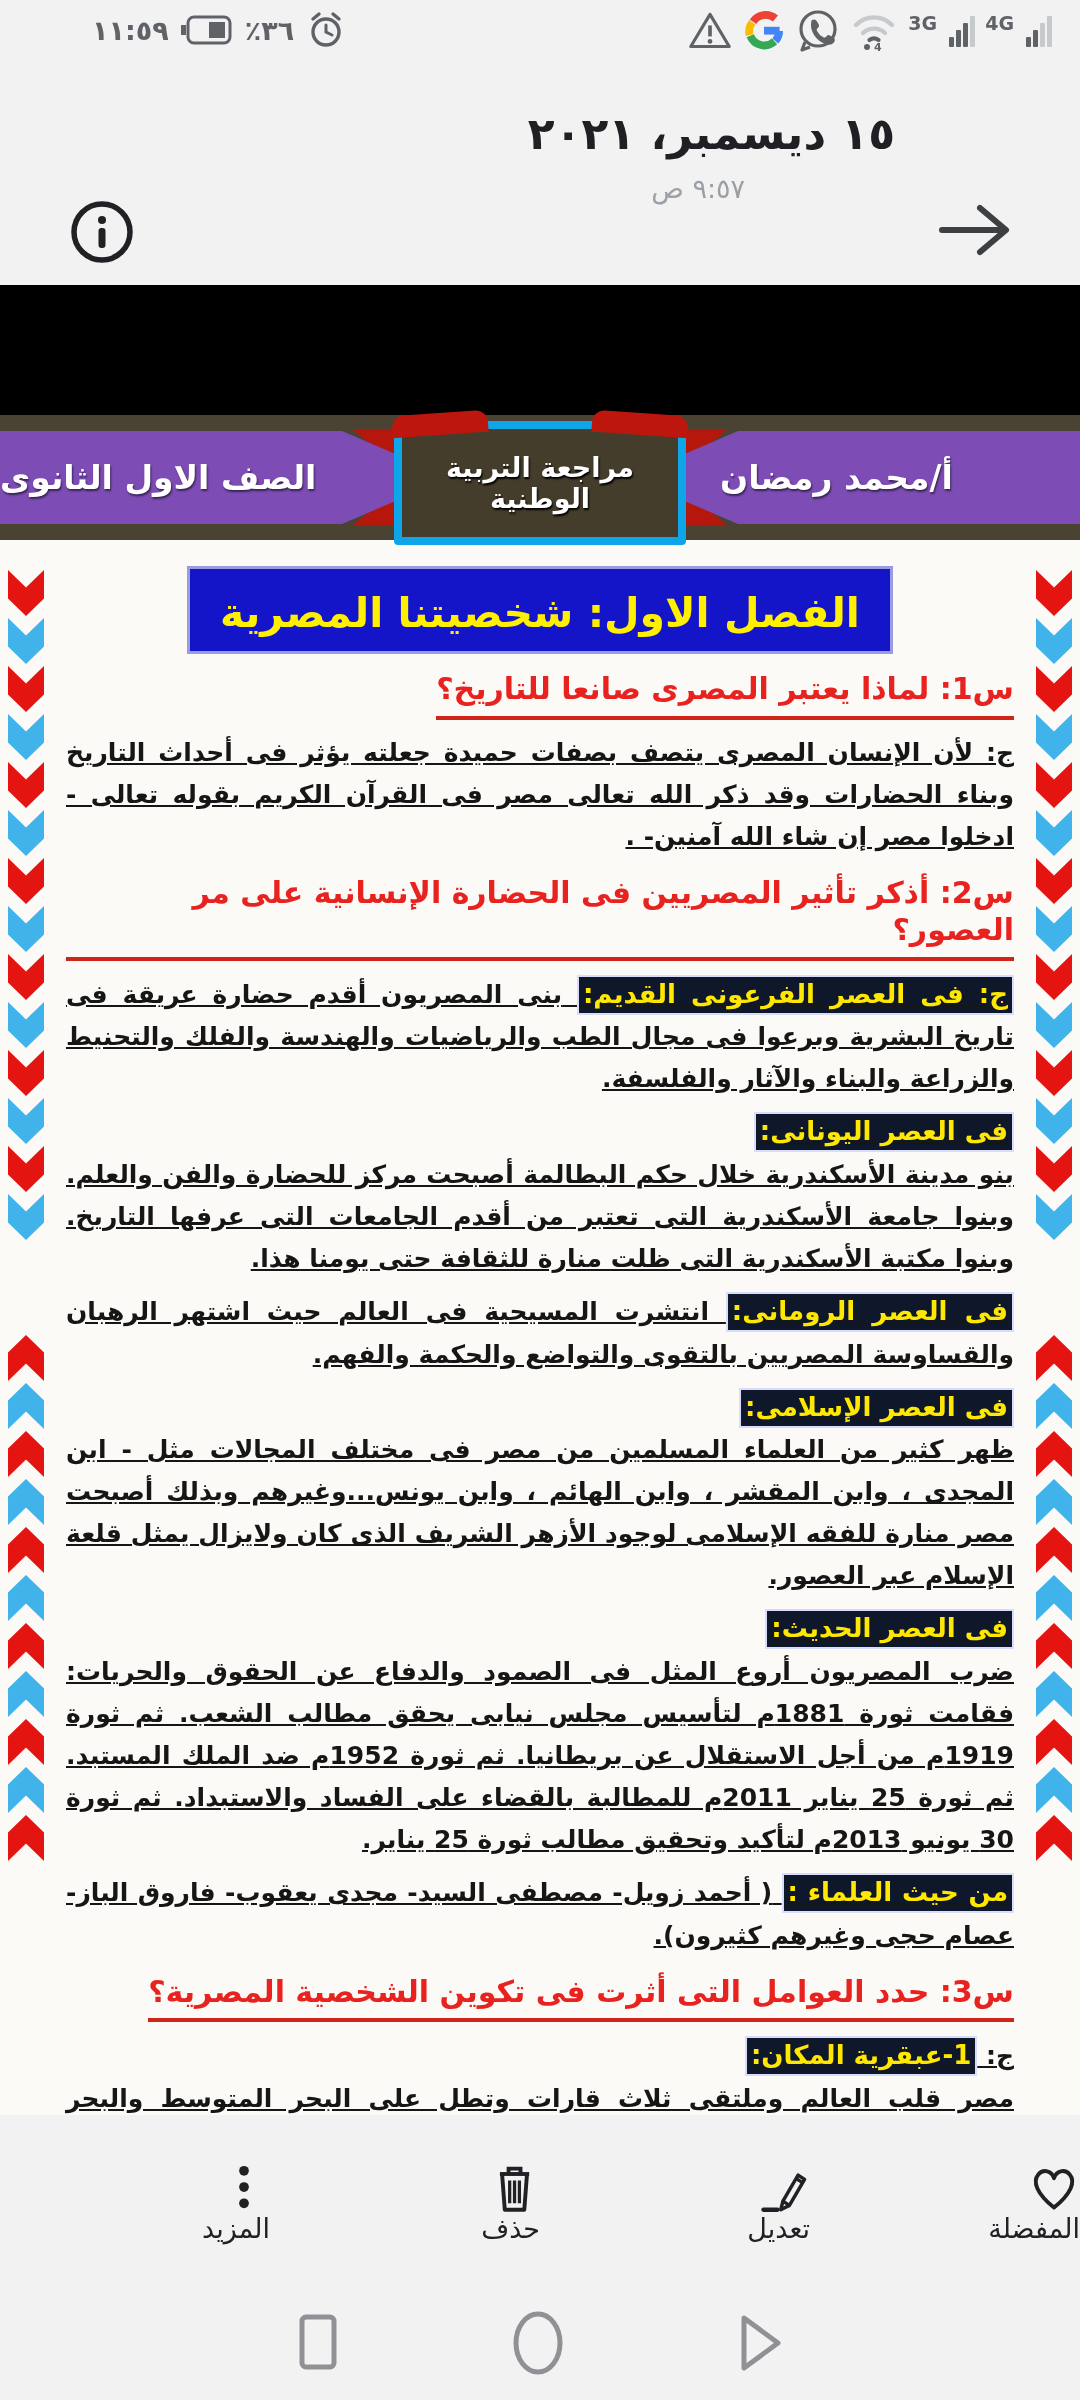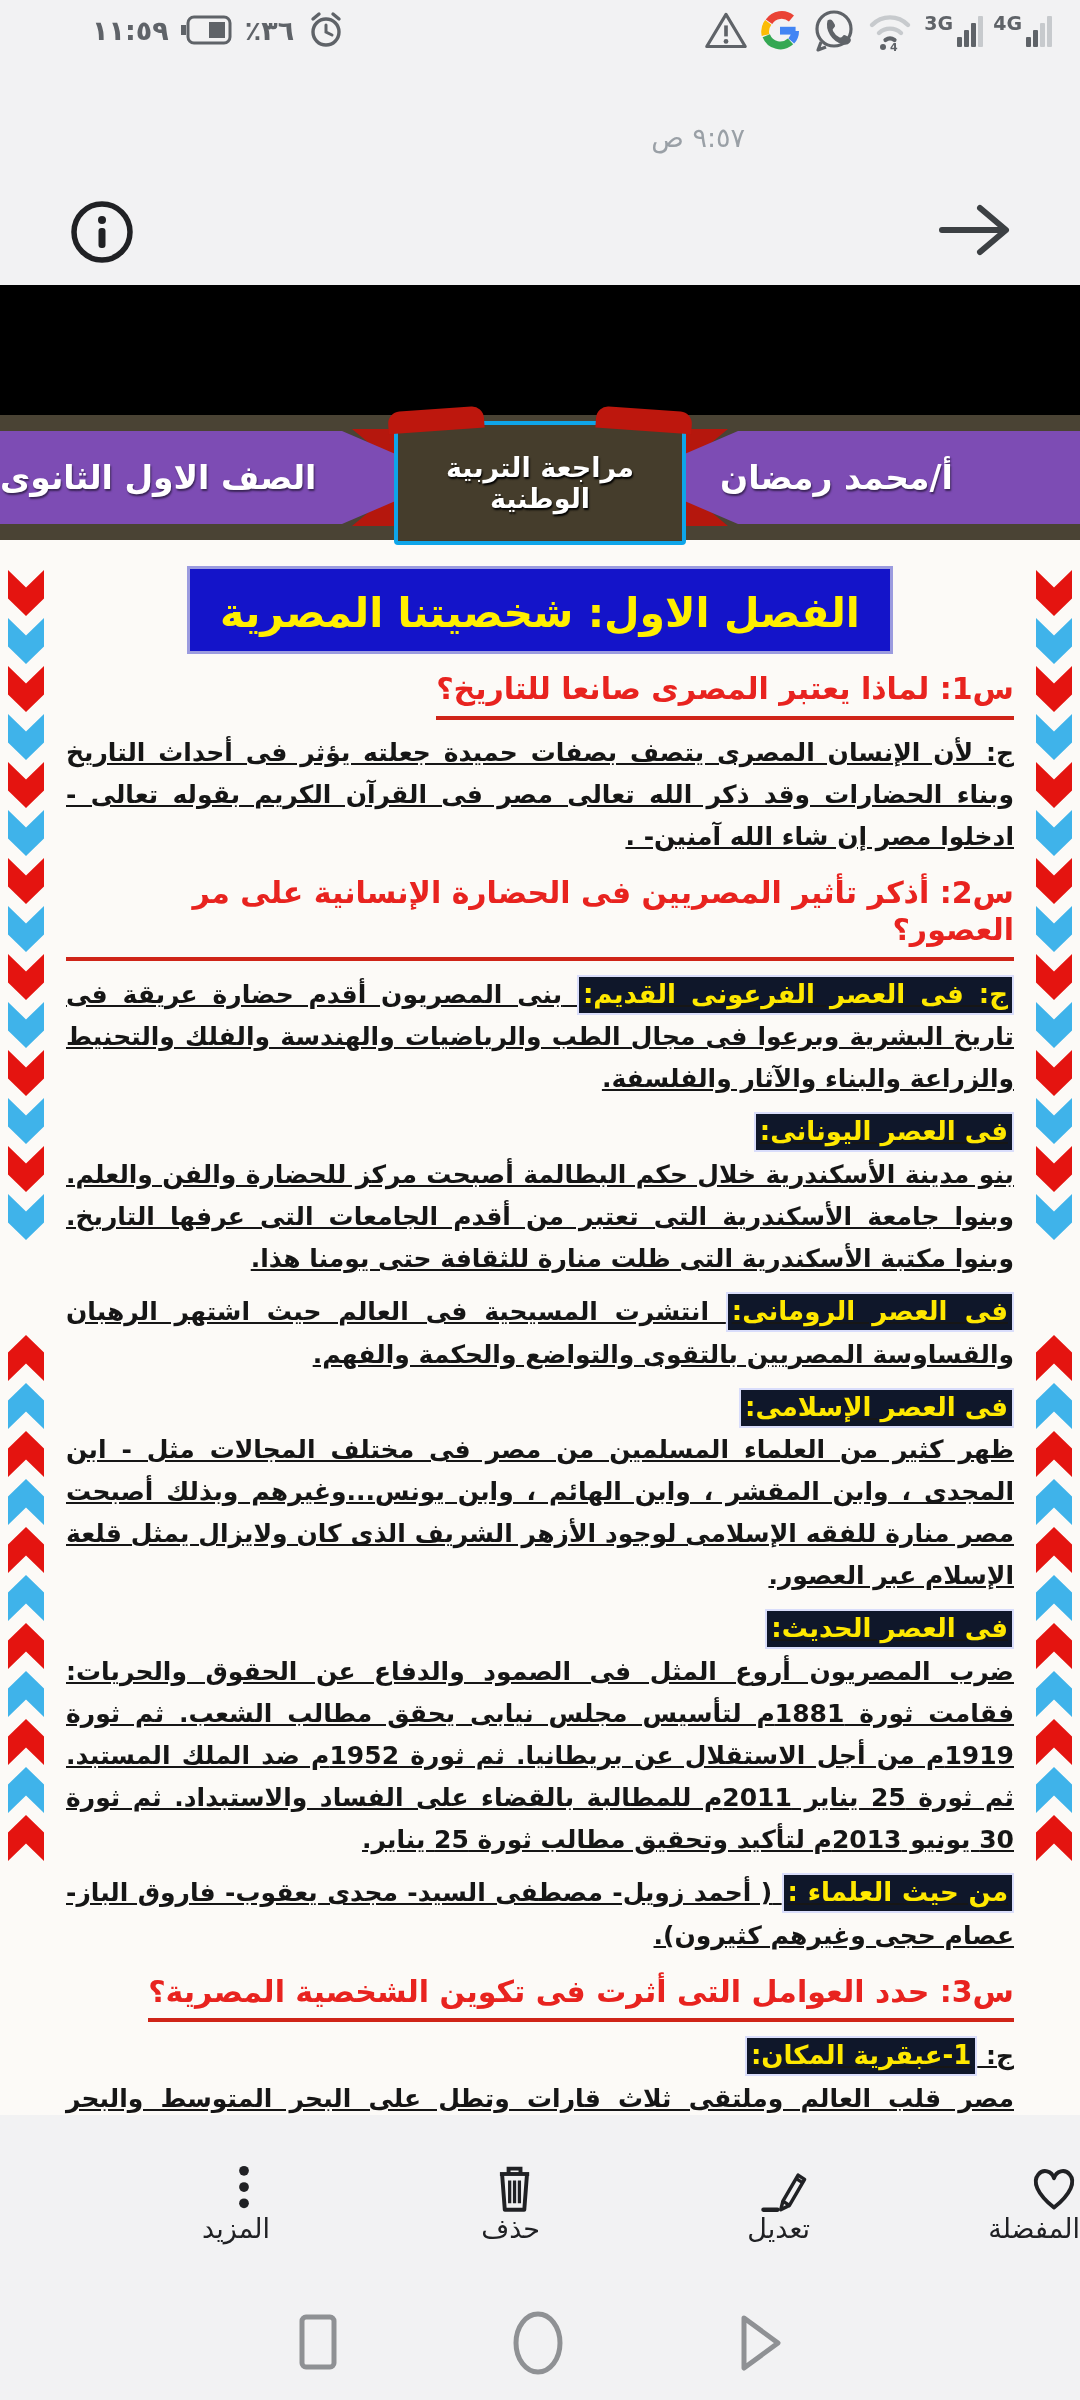--- a/index.html
+++ b/index.html
@@ -4,21 +4,21 @@
 <style>
   html,body{margin:0;padding:0;background:#000;}
   body{font-family:"DejaVu Sans", sans-serif;}
   #screen{position:relative;width:1080px;height:2400px;background:#f2f2f3;overflow:hidden;}
 
   
   .status-bar{position:absolute;top:0;left:0;width:1080px;height:60px;background:#f2f2f3;
     display:flex;justify-content:space-between;align-items:center;padding:0 60px;box-sizing:border-box;margin-left:32px;}
   .sb-left,.sb-right{display:flex;align-items:center;gap:12px;color:#5f6368;font-size:27px;font-weight:bold;}
   .sb-right{gap:10px;}
-  .netgrp{display:flex;align-items:flex-end;gap:4px;}
+  .netgrp{display:flex;align-items:flex-end;gap:12px;}
   .netlbl{font-size:19px;font-weight:bold;color:#5f6368;line-height:1;margin-bottom:14px;}
   .bars{display:flex;align-items:flex-end;gap:2px;height:34px;}
   .bars i{display:block;width:5px;background:#c7cacd;border-radius:1px;}
   .bars i.on{background:#5f6368;}
 
   
   .gallery-header{position:absolute;top:60px;left:0;width:1080px;height:225px;background:#f2f2f3;}
   .back-btn{position:absolute;right:62px;top:140px;}
   .date-wrap{position:absolute;right:185px;top:48px;display:flex;flex-direction:column;align-items:flex-end;}
   .date-main{font-size:44px;font-weight:bold;color:#1f2023;}
@@ -33,21 +33,21 @@
   .banner{position:relative;width:1080px;height:125px;background:#4a4334;overflow:visible;z-index:2;}
   .banner-arrow{position:absolute;top:16px;height:93px;width:450px;background:#7d4cb4;z-index:2;
     display:flex;align-items:center;justify-content:flex-start;color:#fff;font-weight:bold;font-size:33px;
     filter:drop-shadow(2px 2px 0 #e8e8e8) drop-shadow(-2px 2px 0 #e8e8e8);text-shadow:1px 2px 2px #3a2457;}
   .arrow-left{left:0;clip-path:polygon(0 0,76% 0,100% 50%,76% 100%,0 100%);padding-right:90px;box-sizing:border-box;}
   .arrow-right{right:0;clip-path:polygon(24% 0,100% 0,100% 100%,24% 100%,0 50%);padding-left:90px;box-sizing:border-box;}
   .chev-accent{position:absolute;top:14px;width:130px;height:97px;background:#b5170d;z-index:1;}
   .acc-left{left:352px;clip-path:polygon(0 0,55% 0,100% 50%,55% 100%,0 100%,45% 50%);}
   .acc-right{right:352px;clip-path:polygon(45% 0,100% 0,55% 50%,100% 100%,45% 100%,0 50%);}
   .ribbon{position:absolute;left:50%;transform:translateX(-50%);top:6px;width:292px;height:124px;
-    background:#453d2c;border:4px solid #0ea5e9;border-radius:4px;z-index:3;display:flex;align-items:center;justify-content:center;
+    background:#453d2c;border:8px solid #0ea5e9;border-radius:4px;z-index:3;display:flex;align-items:center;justify-content:center;
     color:#fff;font-weight:bold;font-size:27px;text-align:center;padding:0 10px;box-sizing:border-box;text-shadow:1px 2px 2px #000;}
   .curl{position:absolute;top:-16px;width:96px;height:22px;background:#bd170d;border-radius:12px 12px 0 0;}
   .curl-l{left:-10px;transform:rotate(-4deg);}
   .curl-r{right:-10px;transform:rotate(4deg);}
 
   
   .doc-page{position:relative;background:#fcfaf7;min-height:1325px;padding:16px 66px 28px;box-sizing:border-box;direction:rtl;}
   .page-title{display:table;margin:10px auto 14px;background:#1414c9;color:#ffef00;font-size:41px;font-weight:bold;
     padding:20px 30px 14px;border:3px solid #9b9bdf;letter-spacing:0;}
   .q{color:#e8231f;font-size:30px;font-weight:bold;width:fit-content;border-bottom:4px solid #cf2418;
@@ -143,20 +143,21 @@
     </div>
   </div>
 
   <div class="gallery-header">
     <div class="back-btn">
       <svg width="84" height="60" viewBox="0 0 84 60">
         <path d="M8 30 H70 M46 8 L72 30 L46 52" fill="none" stroke="#3c4043" stroke-width="6" stroke-linecap="round" stroke-linejoin="round"></path>
       </svg>
     </div>
     <div class="date-wrap">
+      <div class="date-main">١٥ ديسمبر، ٢٠٢١</div>
       <div class="date-time">٩:٥٧ ص</div>
     </div>
     <div class="info-btn">
       <svg width="68" height="68" viewBox="0 0 68 68">
         <circle cx="34" cy="34" r="28" fill="none" stroke="#202124" stroke-width="5.5"></circle>
         <circle cx="34" cy="22" r="4" fill="#202124"></circle>
         <rect x="30.5" y="30" width="7" height="20" rx="3" fill="#202124"></rect>
       </svg>
     </div>
   </div>

